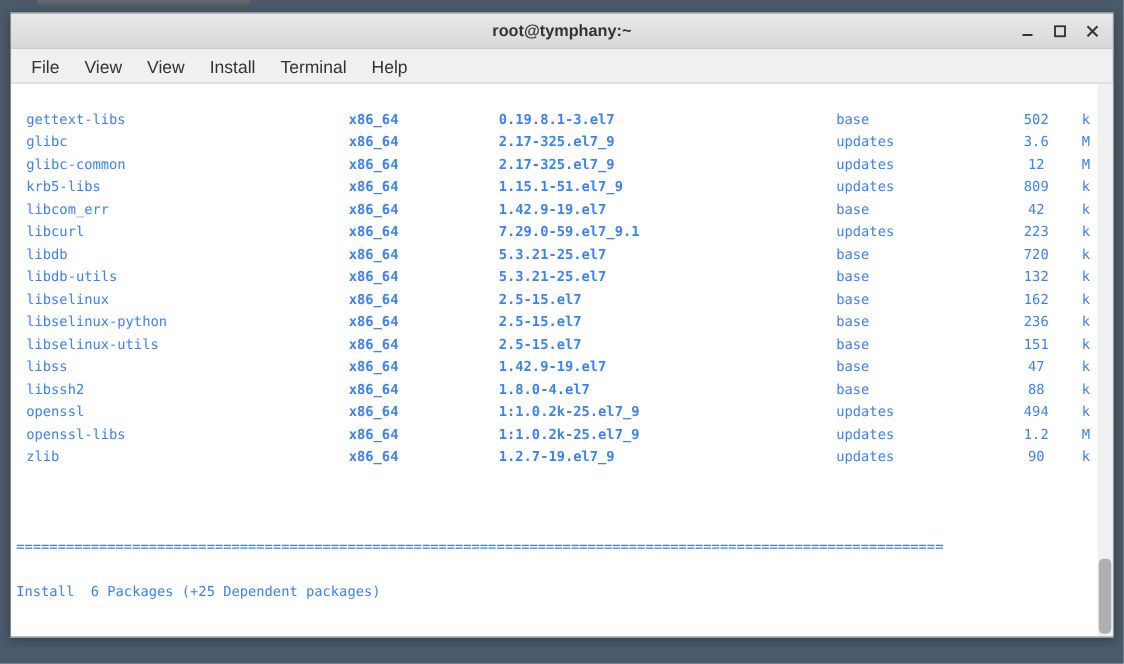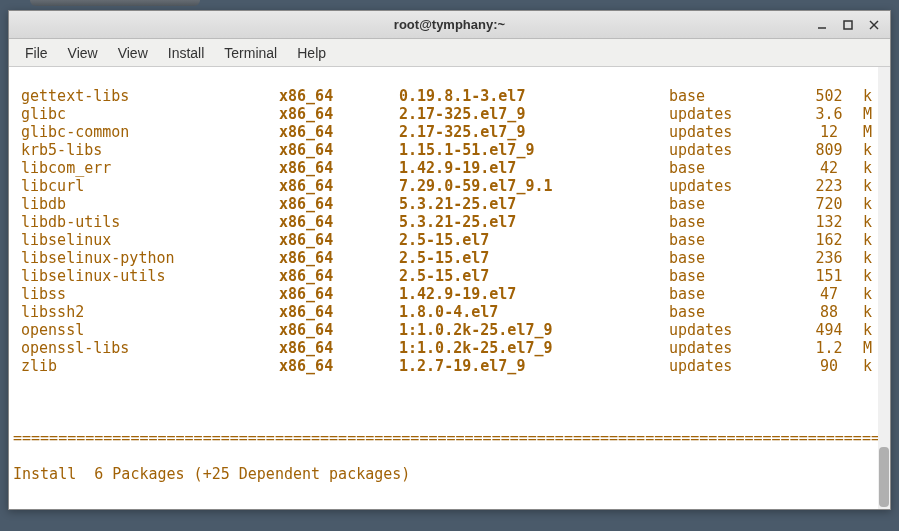--- a/index.html
+++ b/index.html
@@ -63,23 +63,23 @@
     gap: 0;
   }
   .menu-item {
     padding: 4px 10px;
     cursor: pointer;
   }
   .terminal-area {
     flex: 1;
     background: #ffffff;
     font-family: "DejaVu Sans Mono", "Liberation Mono", monospace;
-    font-size: 15px;
+    font-size: 11px;
     line-height: 18px;
-    color: #a16207;
+    color: #3b82f6;
     padding: 2px 6px 2px 4px;
     white-space: pre;
     overflow: hidden;
     position: relative;
   }
   .pkg-row { display: flex; }
   .c-name { width: 266px; padding-left: 8px; }
   .c-arch { width: 120px; font-weight: bold; }
   .c-ver  { width: 270px; font-weight: bold; }
   .c-repo { width: 135px; }

